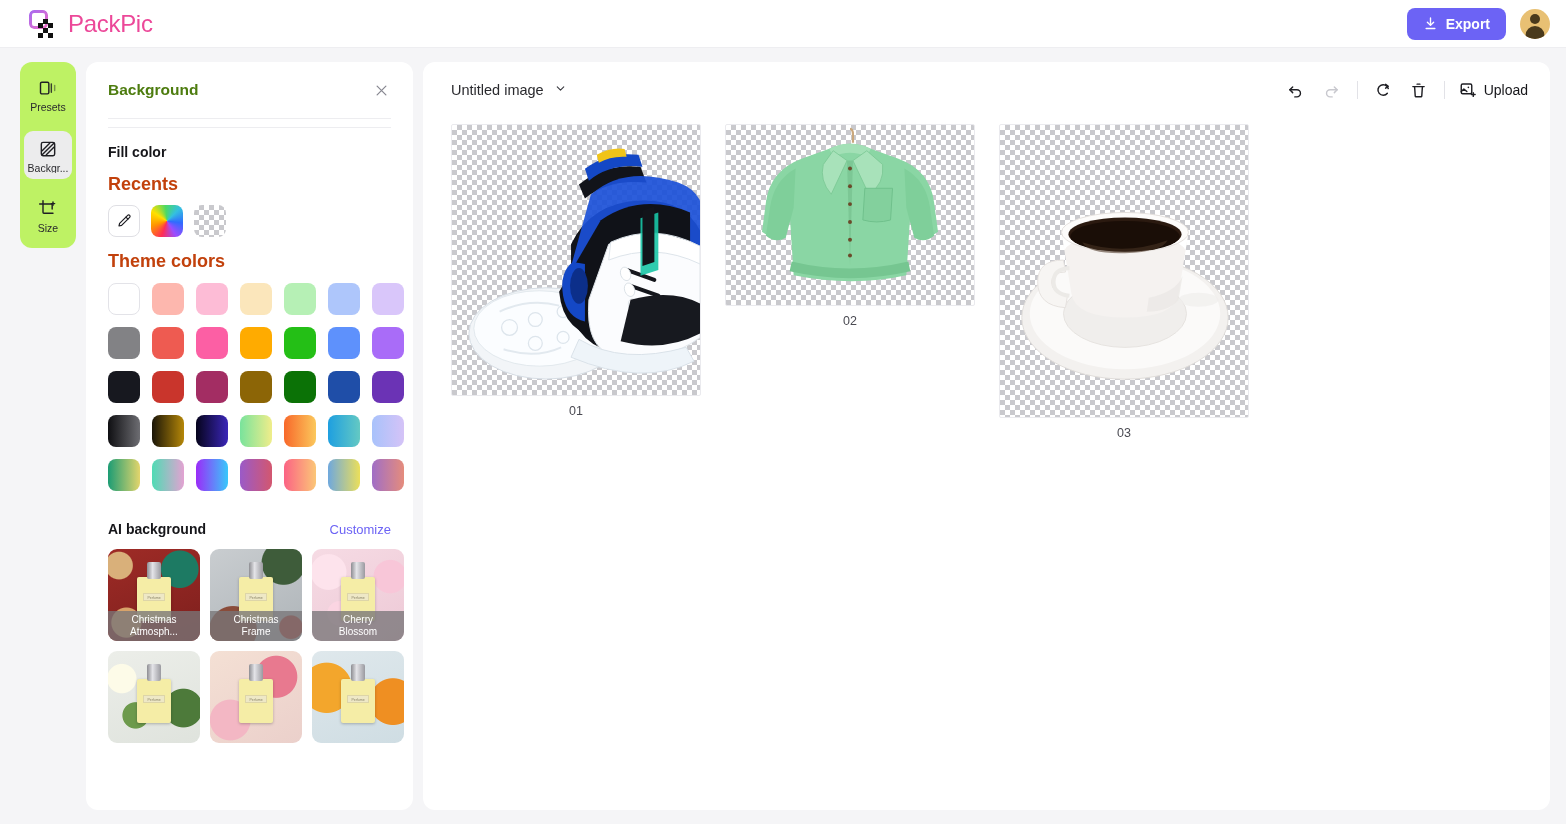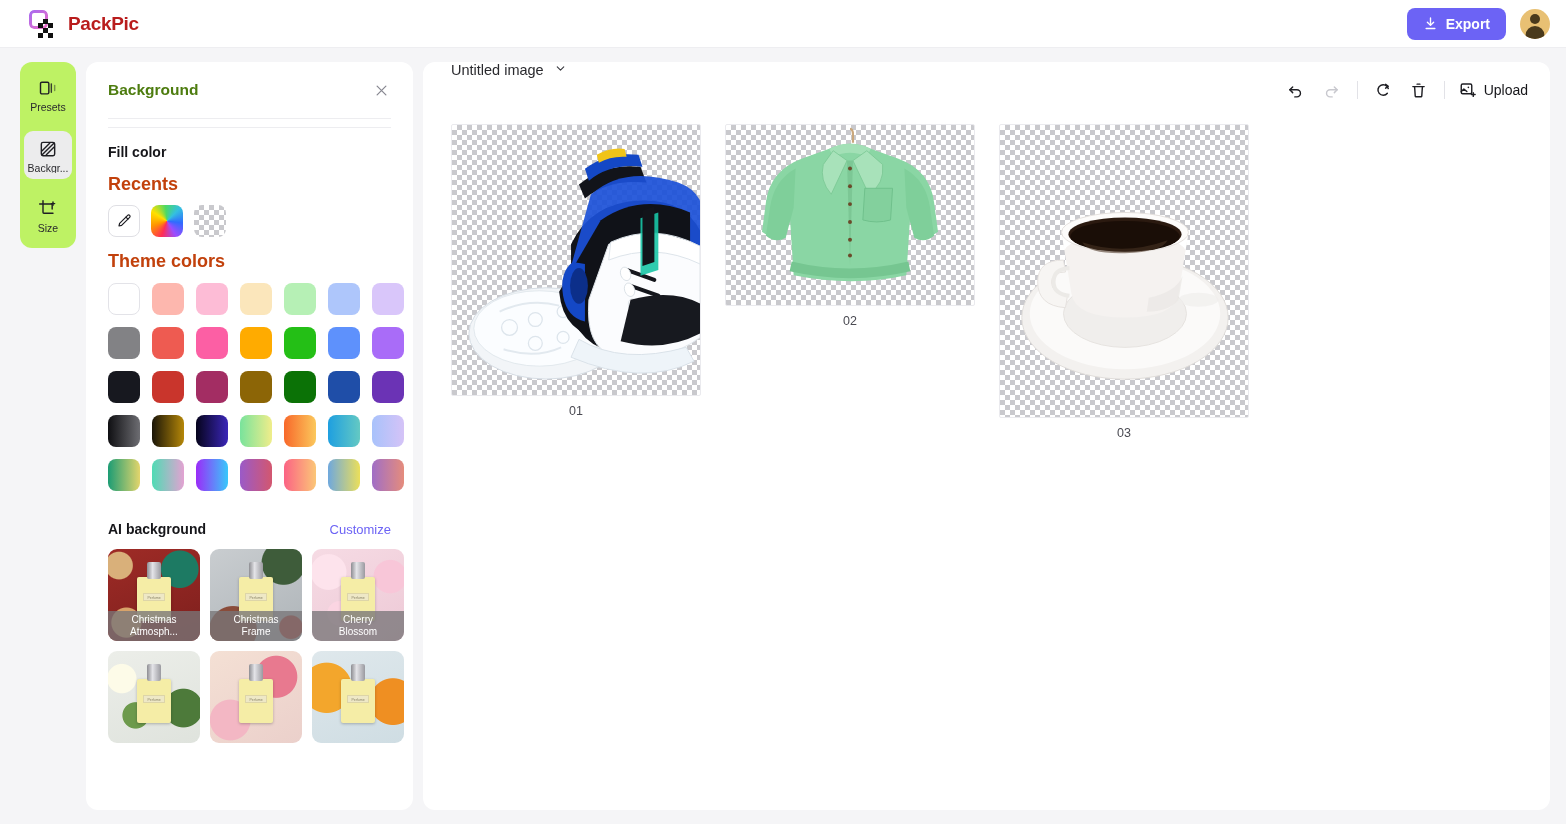--- a/index.html
+++ b/index.html
@@ -25,21 +25,21 @@
     position:absolute; left:1px; top:1px; width:19px; height:19px;
     border-radius:5px;
     background: linear-gradient(135deg,#a46bf2 0%, #f06ec4 100%);
     -webkit-mask: linear-gradient(#000 0 0) content-box, linear-gradient(#000 0 0);
     -webkit-mask-composite: xor; mask-composite: exclude;
     padding: 3px;
   }
   .logo-dots { position:absolute; left:10px; top:10px; width:19px; height:19px; }
   .dot { position:absolute; width:5px; height:5px; background:#111; }
   .brand-name {
-    font-size: 19px; font-weight: bold; color: #b91c1c; letter-spacing: -0.3px;
+    font-size: 24px; font-weight: normal; color: #ec4899; letter-spacing: -0.3px;
   }
   .header-right {
     margin-left: auto; display: flex; align-items: center; gap: 14px;
   }
   .export-btn {
     display: flex; align-items: center; gap: 8px;
     background: #6c63f5; color: #fff;
     border: none; border-radius: 8px;
     height: 32px; padding: 0 16px;
     font-size: 14px; font-weight: 600;
@@ -188,21 +188,21 @@
     justify-content:center; text-align:center; padding: 0 3px;
   }
   .ai-caption span { display:block; }
 
   
   .canvas {
     flex:1; background:#fff; border-radius:12px;
     display:flex; flex-direction:column; overflow:hidden;
   }
   .canvas-bar {
-    height: 56px; display:flex; 
+    height: 56px; display:flex; align-items:center;
     padding: 0 22px 0 28px;
   }
   .doc-title { font-size:14.5px; color:#2a2a2e; }
   .doc-caret {
     margin-left:10px; color:#3a3a40; font-size:12px; cursor:pointer;
   }
   .bar-tools { margin-left:auto; display:flex; align-items:center; gap:14px; }
   .tool {
     width:22px; height:22px; display:flex; align-items:center;
     justify-content:center; cursor:pointer; color:#1f1f24;

